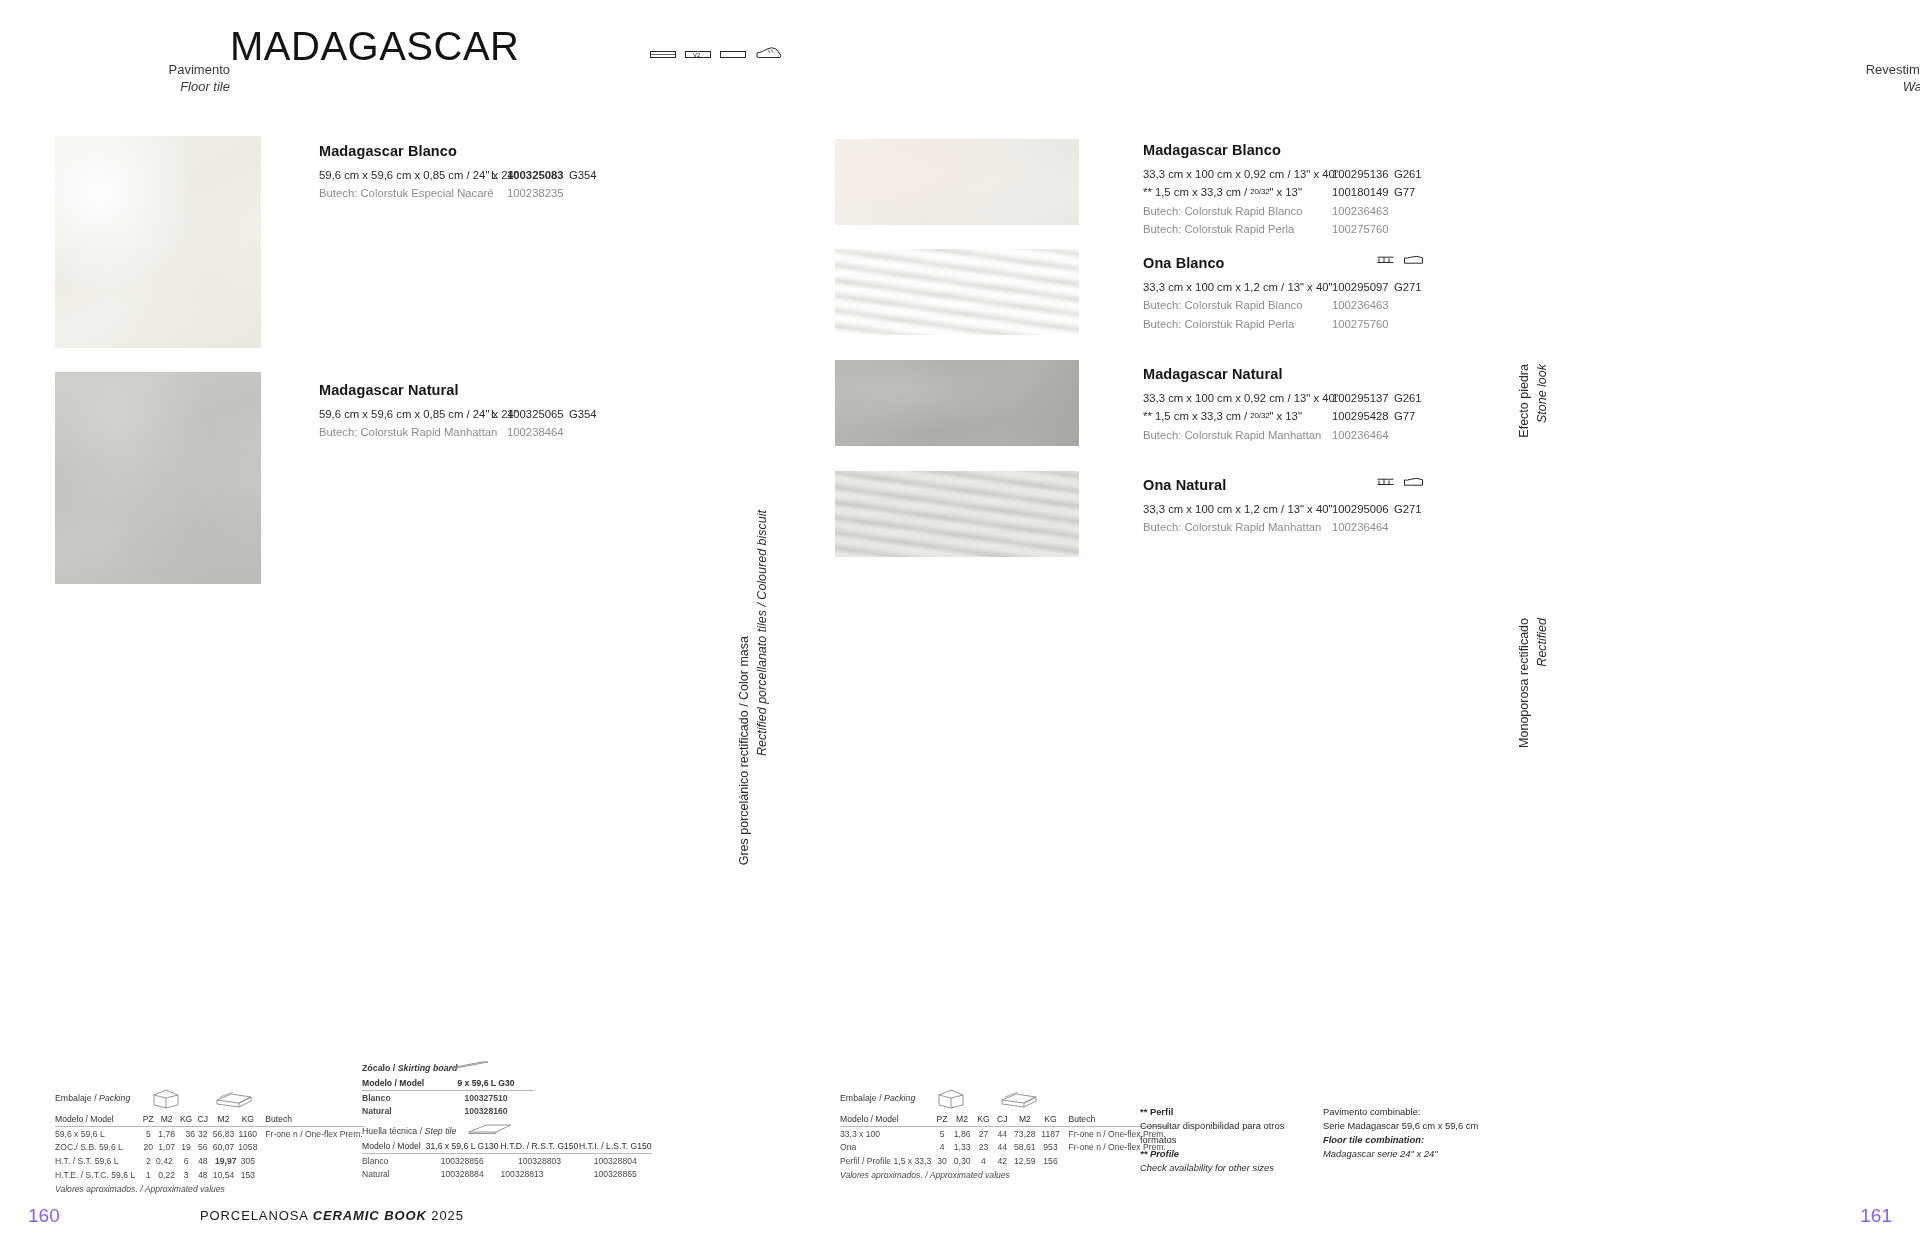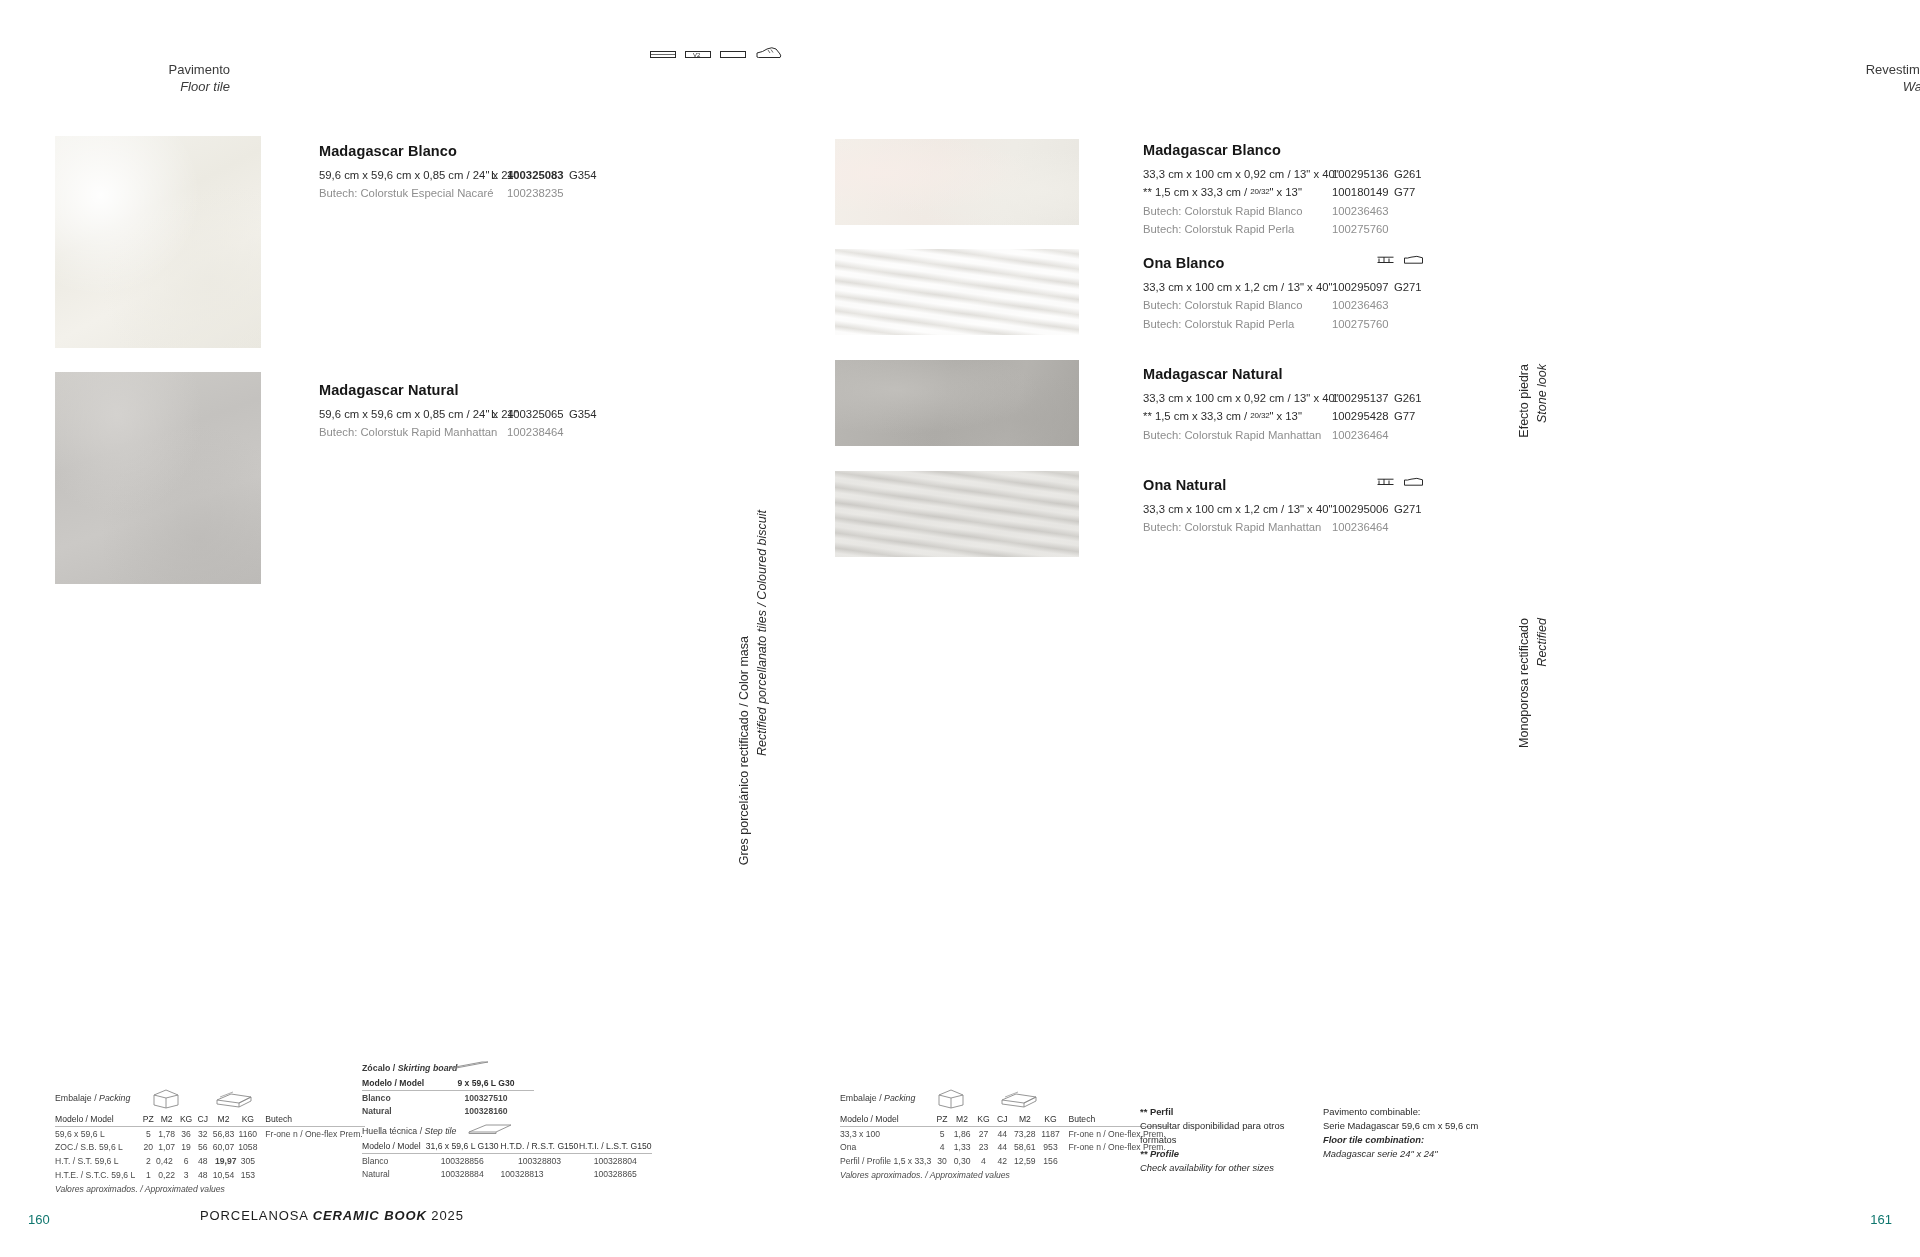--- a/index.html
+++ b/index.html
@@ -69,31 +69,34 @@
   .tbl-title i { font-style: italic; }
   table.pk { border-collapse: collapse; }
   table.pk td { padding: 0.7px 0; white-space: nowrap; vertical-align: bottom; }
   .rule { border-bottom: .7px solid #b9b9b9; }
   .ital { font-style: italic; }
   .note { position: absolute; font-size: 9.4px; line-height: 1.5; color: #2b2b2b; }
   .note b { font-weight: 700; }
   .note i { font-style: italic; }
 
   
-  .folio { position: absolute; font-size: 13px; color: #0f766e; }
+  .folio { position: absolute; font-size: 19px; color: #8b5cf6; }
   .brand { position: absolute; font-size: 13px; letter-spacing: .9px; color: #1d1d1d; bottom: 34px; left: 200px; }
   .brand .b { font-weight: 700; font-style: italic; }
 </style>
 </head>
 <body>
 
 <div class="spread">
 
   <div class="page page-left">
 
+    <div class="hdr hdr-left">
+      <div class="title">MADAGASCAR</div>
+    </div>
     <div class="kicker kicker-left">
       <span class="es">Pavimento</span>
       <span class="en">Floor tile</span>
     </div>
 
     <div class="pictos pictos-left">
       <svg class="pg" width="26" height="13" viewBox="0 0 26 13">
         <rect x="0.5" y="3.5" width="25" height="6" fill="none" stroke="#2a2a2a" stroke-width="1"></rect>
         <line x1="0.5" y1="6.5" x2="25.5" y2="6.5" stroke="#2a2a2a" stroke-width="0.7"></line>
       </svg>
@@ -183,21 +186,21 @@
           <td class="rule" style="width:28px;text-align:center;">KG</td>
           <td class="rule" style="width:26px;text-align:center;">CJ</td>
           <td class="rule" style="width:34px;text-align:center;">M2</td>
           <td class="rule" style="width:30px;text-align:center;">KG</td>
           <td class="rule" style="width:110px;padding-left:6px;">Butech</td>
         </tr>
         <tr>
           <td>59,6 x 59,6 L</td>
           <td style="text-align:center;">5</td>
           <td style="text-align:center;">1,78</td>
-          <td style="text-align:center;">36</td>
+          <td style="text-align:right;">36</td>
           <td style="text-align:center;">32</td>
           <td style="text-align:center;">56,83</td>
           <td style="text-align:center;">1160</td>
           <td style="padding-left:6px;">Fr-one n / One-flex Prem.</td>
         </tr>
         <tr>
           <td>ZOC./ S.B. 59,6 L</td>
           <td style="text-align:center;">20</td>
           <td style="text-align:center;">1,07</td>
           <td style="text-align:center;">19</td>

